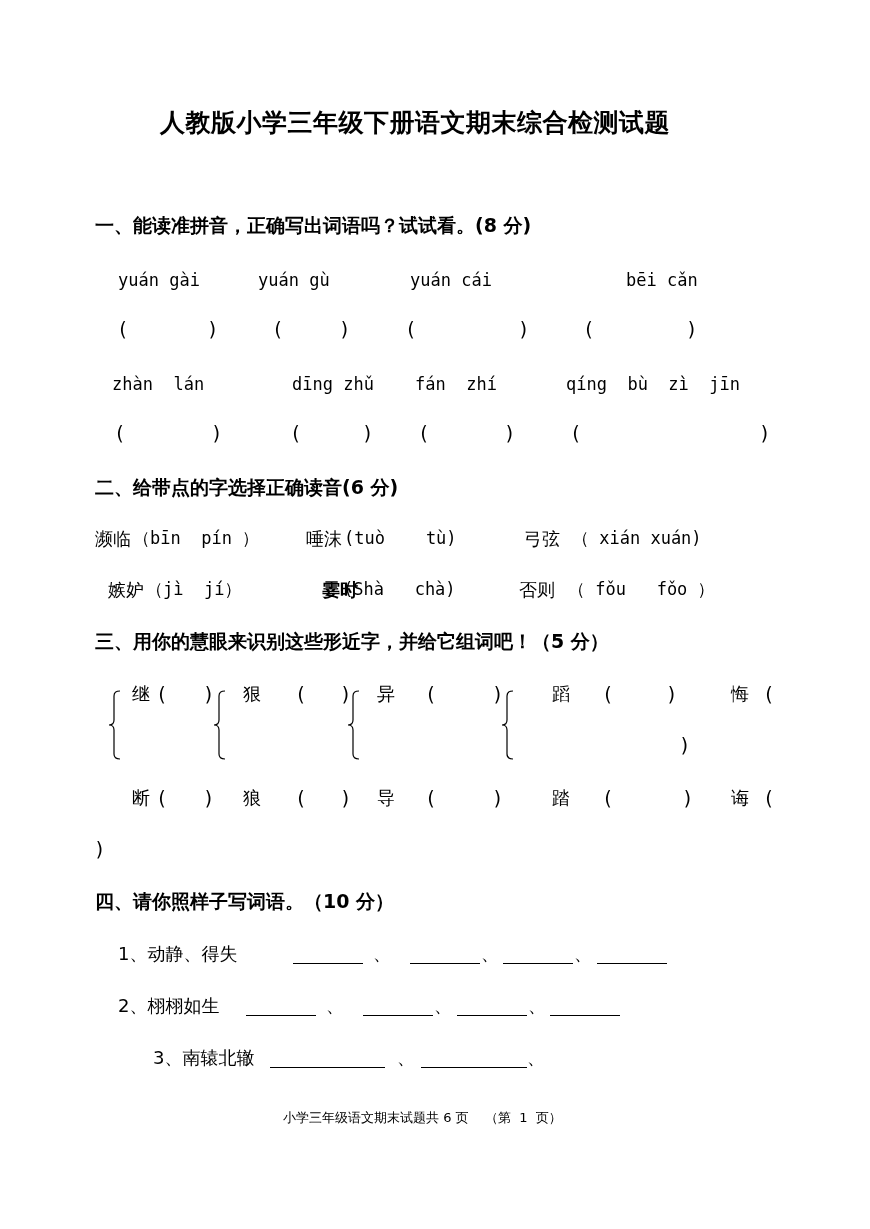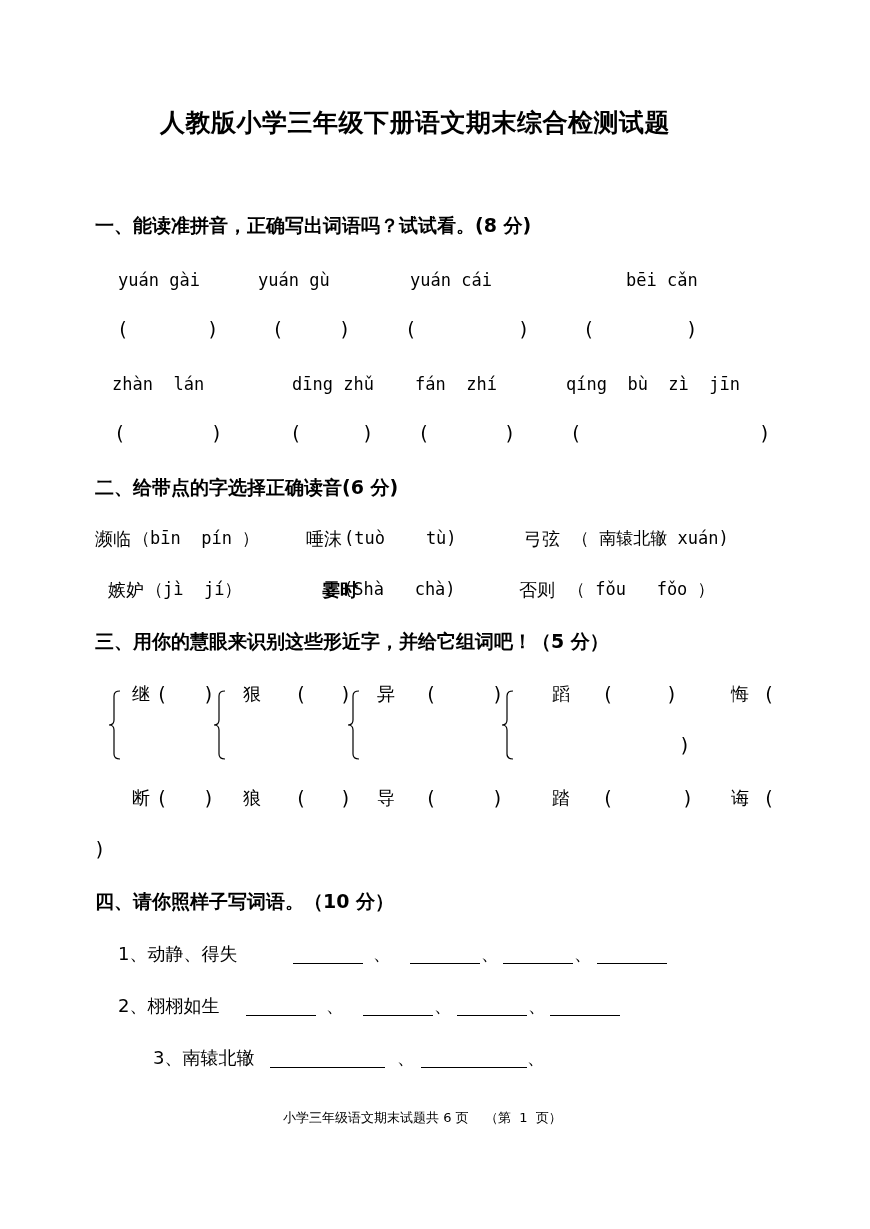--- a/index.html
+++ b/index.html
@@ -62,21 +62,21 @@
 <div class="abs" style="left:583px; top:422px; width:170px; height:24px;"></div>
 <div class="abs paren" style="left:759px; top:424px;">)</div>
 
 <div class="abs heading" style="top:478px;">二、给带点的字选择正确读音(6 分)</div>
 
 <div class="abs cn" style="left:95px; top:530px;">濒临</div>
 <div class="abs mono" style="left:133px; top:530px;">（bīn  pín ）</div>
 <div class="abs cn" style="left:306px; top:530px;">唾沫</div>
 <div class="abs mono" style="left:344px; top:530px;">(tuò    tù)</div>
 <div class="abs cn" style="left:524px; top:530px;">弓弦</div>
-<div class="abs mono" style="left:572px; top:530px;">（ 南辕北辙 xuán)</div>
+<div class="abs mono" style="left:572px; top:530px;">（ xián xuán)</div>
 
 <div class="abs cn" style="left:108px; top:581px;">嫉妒</div>
 <div class="abs mono" style="left:146px; top:581px;">（jì  jí）</div>
 <div class="abs cn" style="left:322px; top:581px;font-weight:bold;">霎时</div>
 <div class="abs mono" style="left:343px; top:581px;">(Shà   chà)</div>
 <div class="abs cn" style="left:519px; top:581px;">否则</div>
 <div class="abs mono" style="left:568px; top:581px;">（ fǒu   fǒo ）</div>
 
 <div class="abs heading" style="top:632px;">三、用你的慧眼来识别这些形近字，并给它组词吧！（5 分）</div>
 

